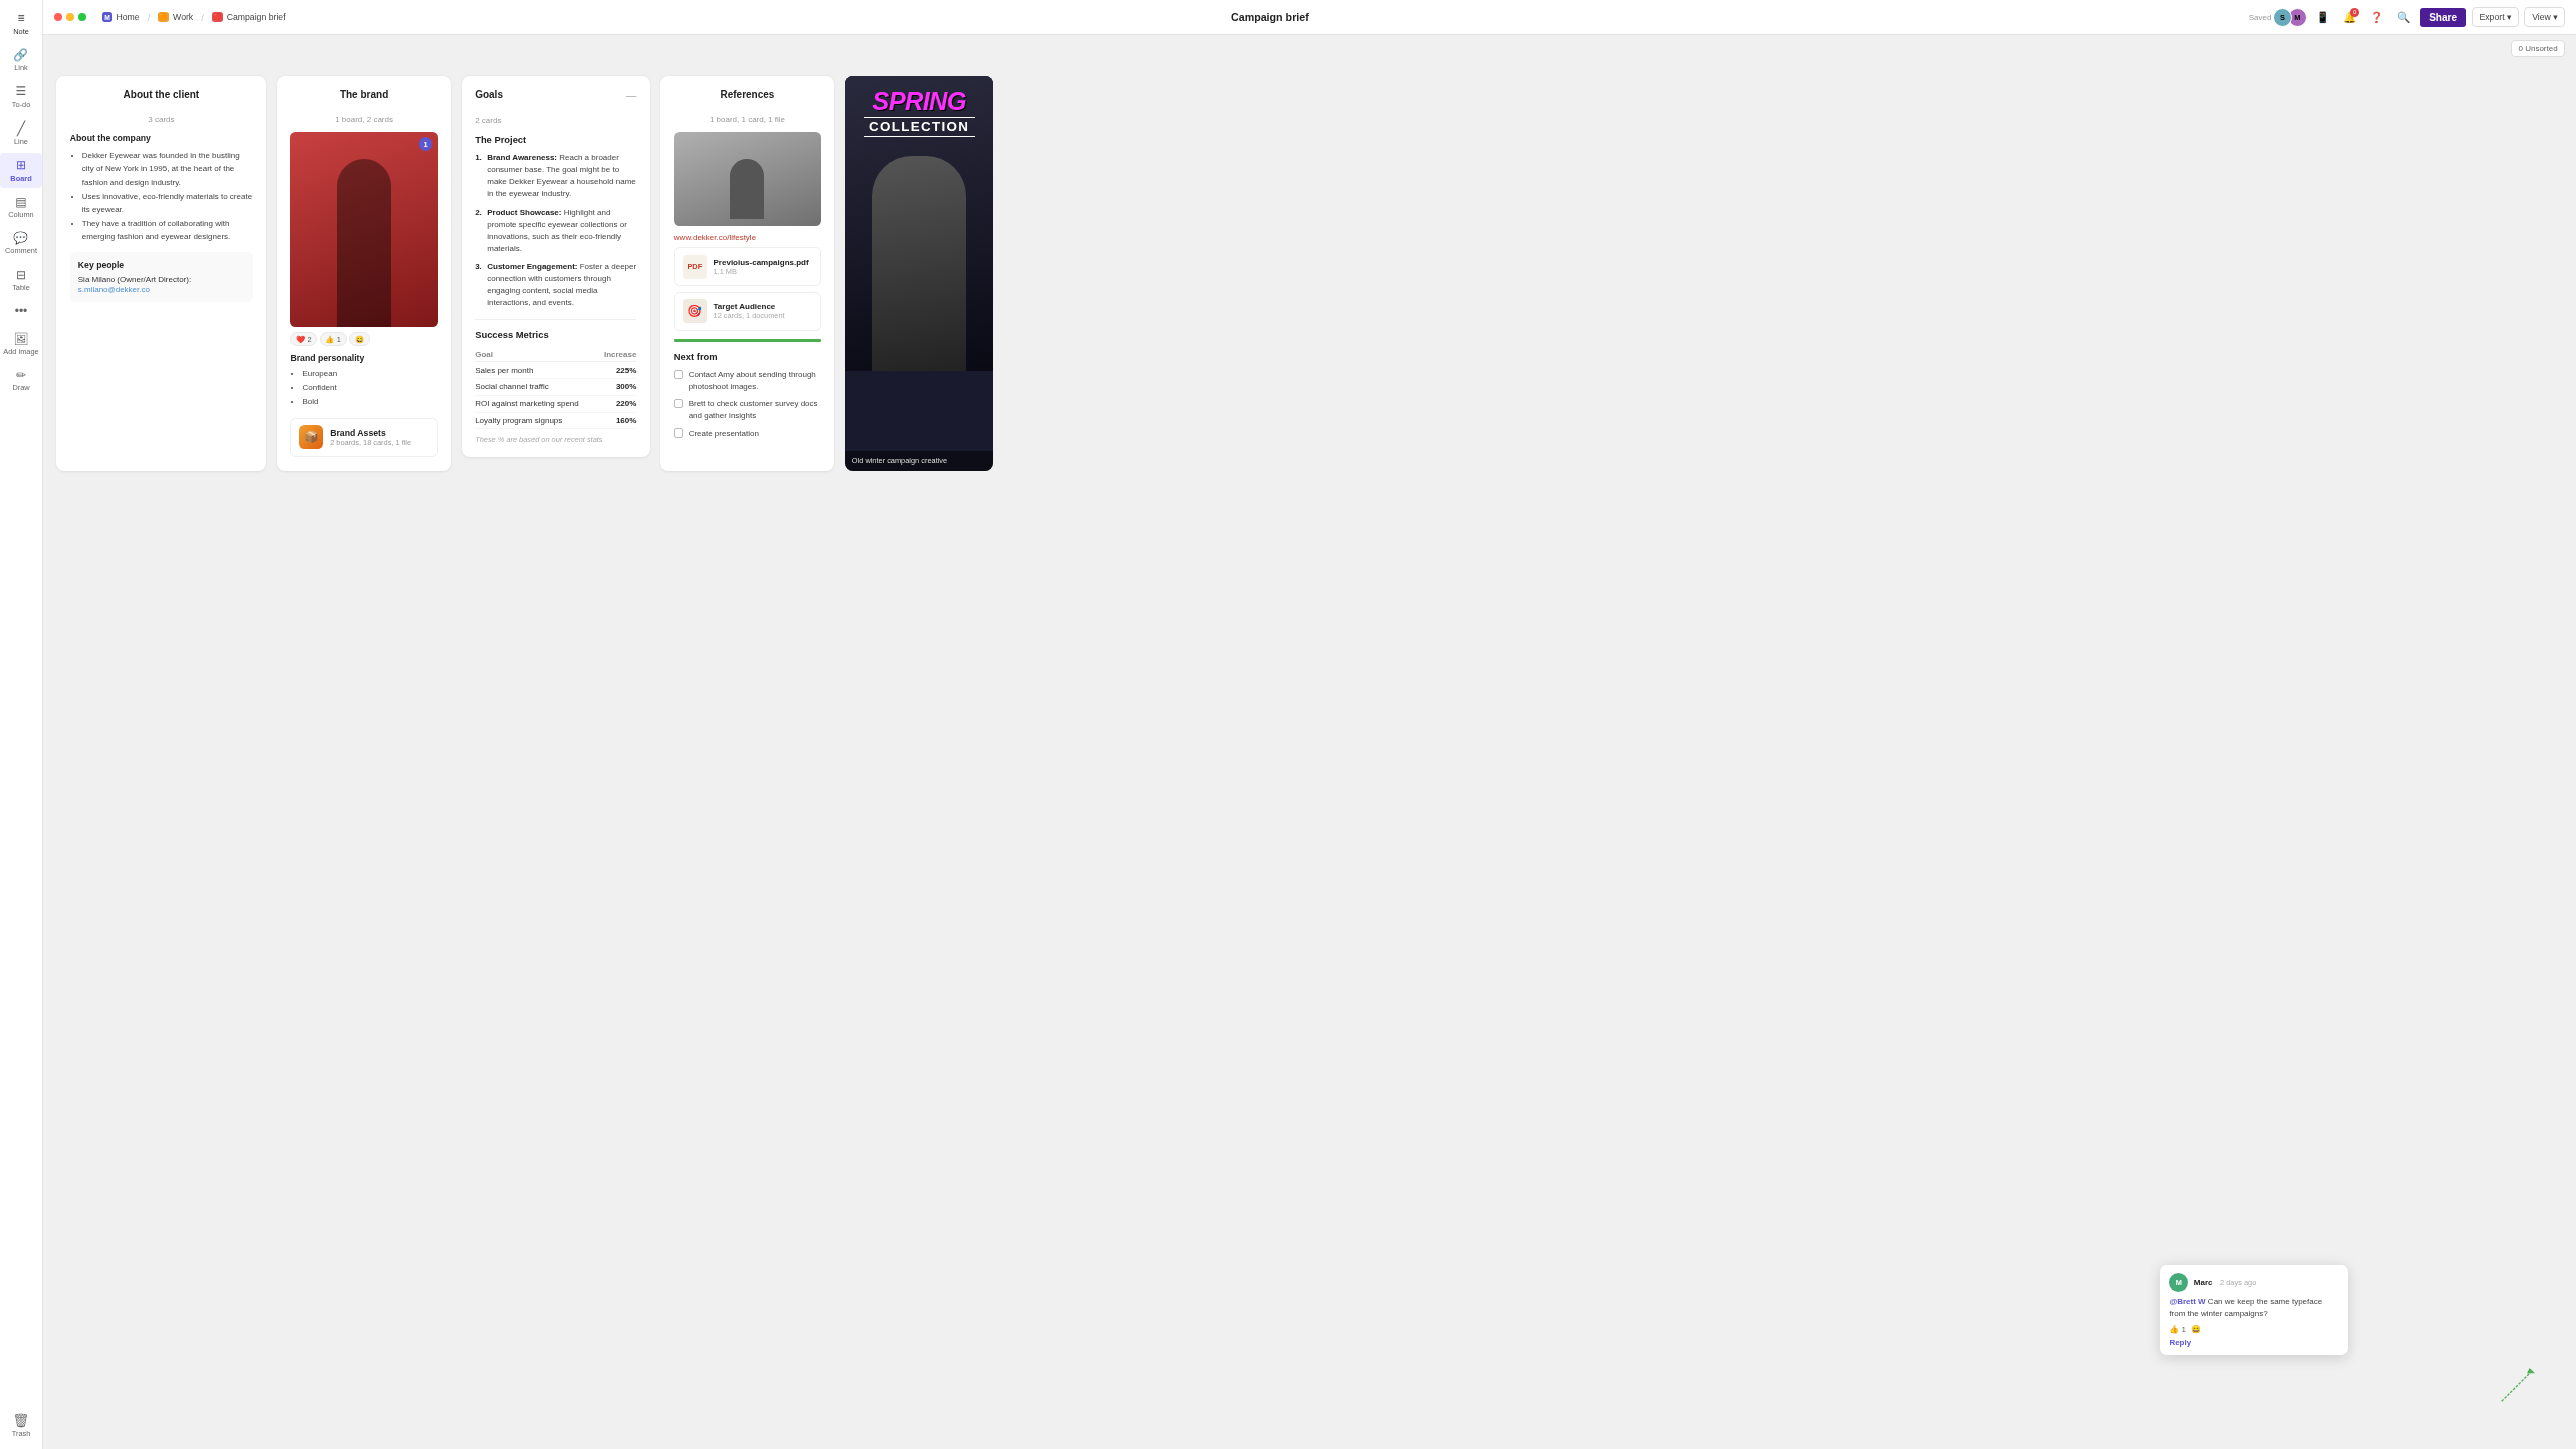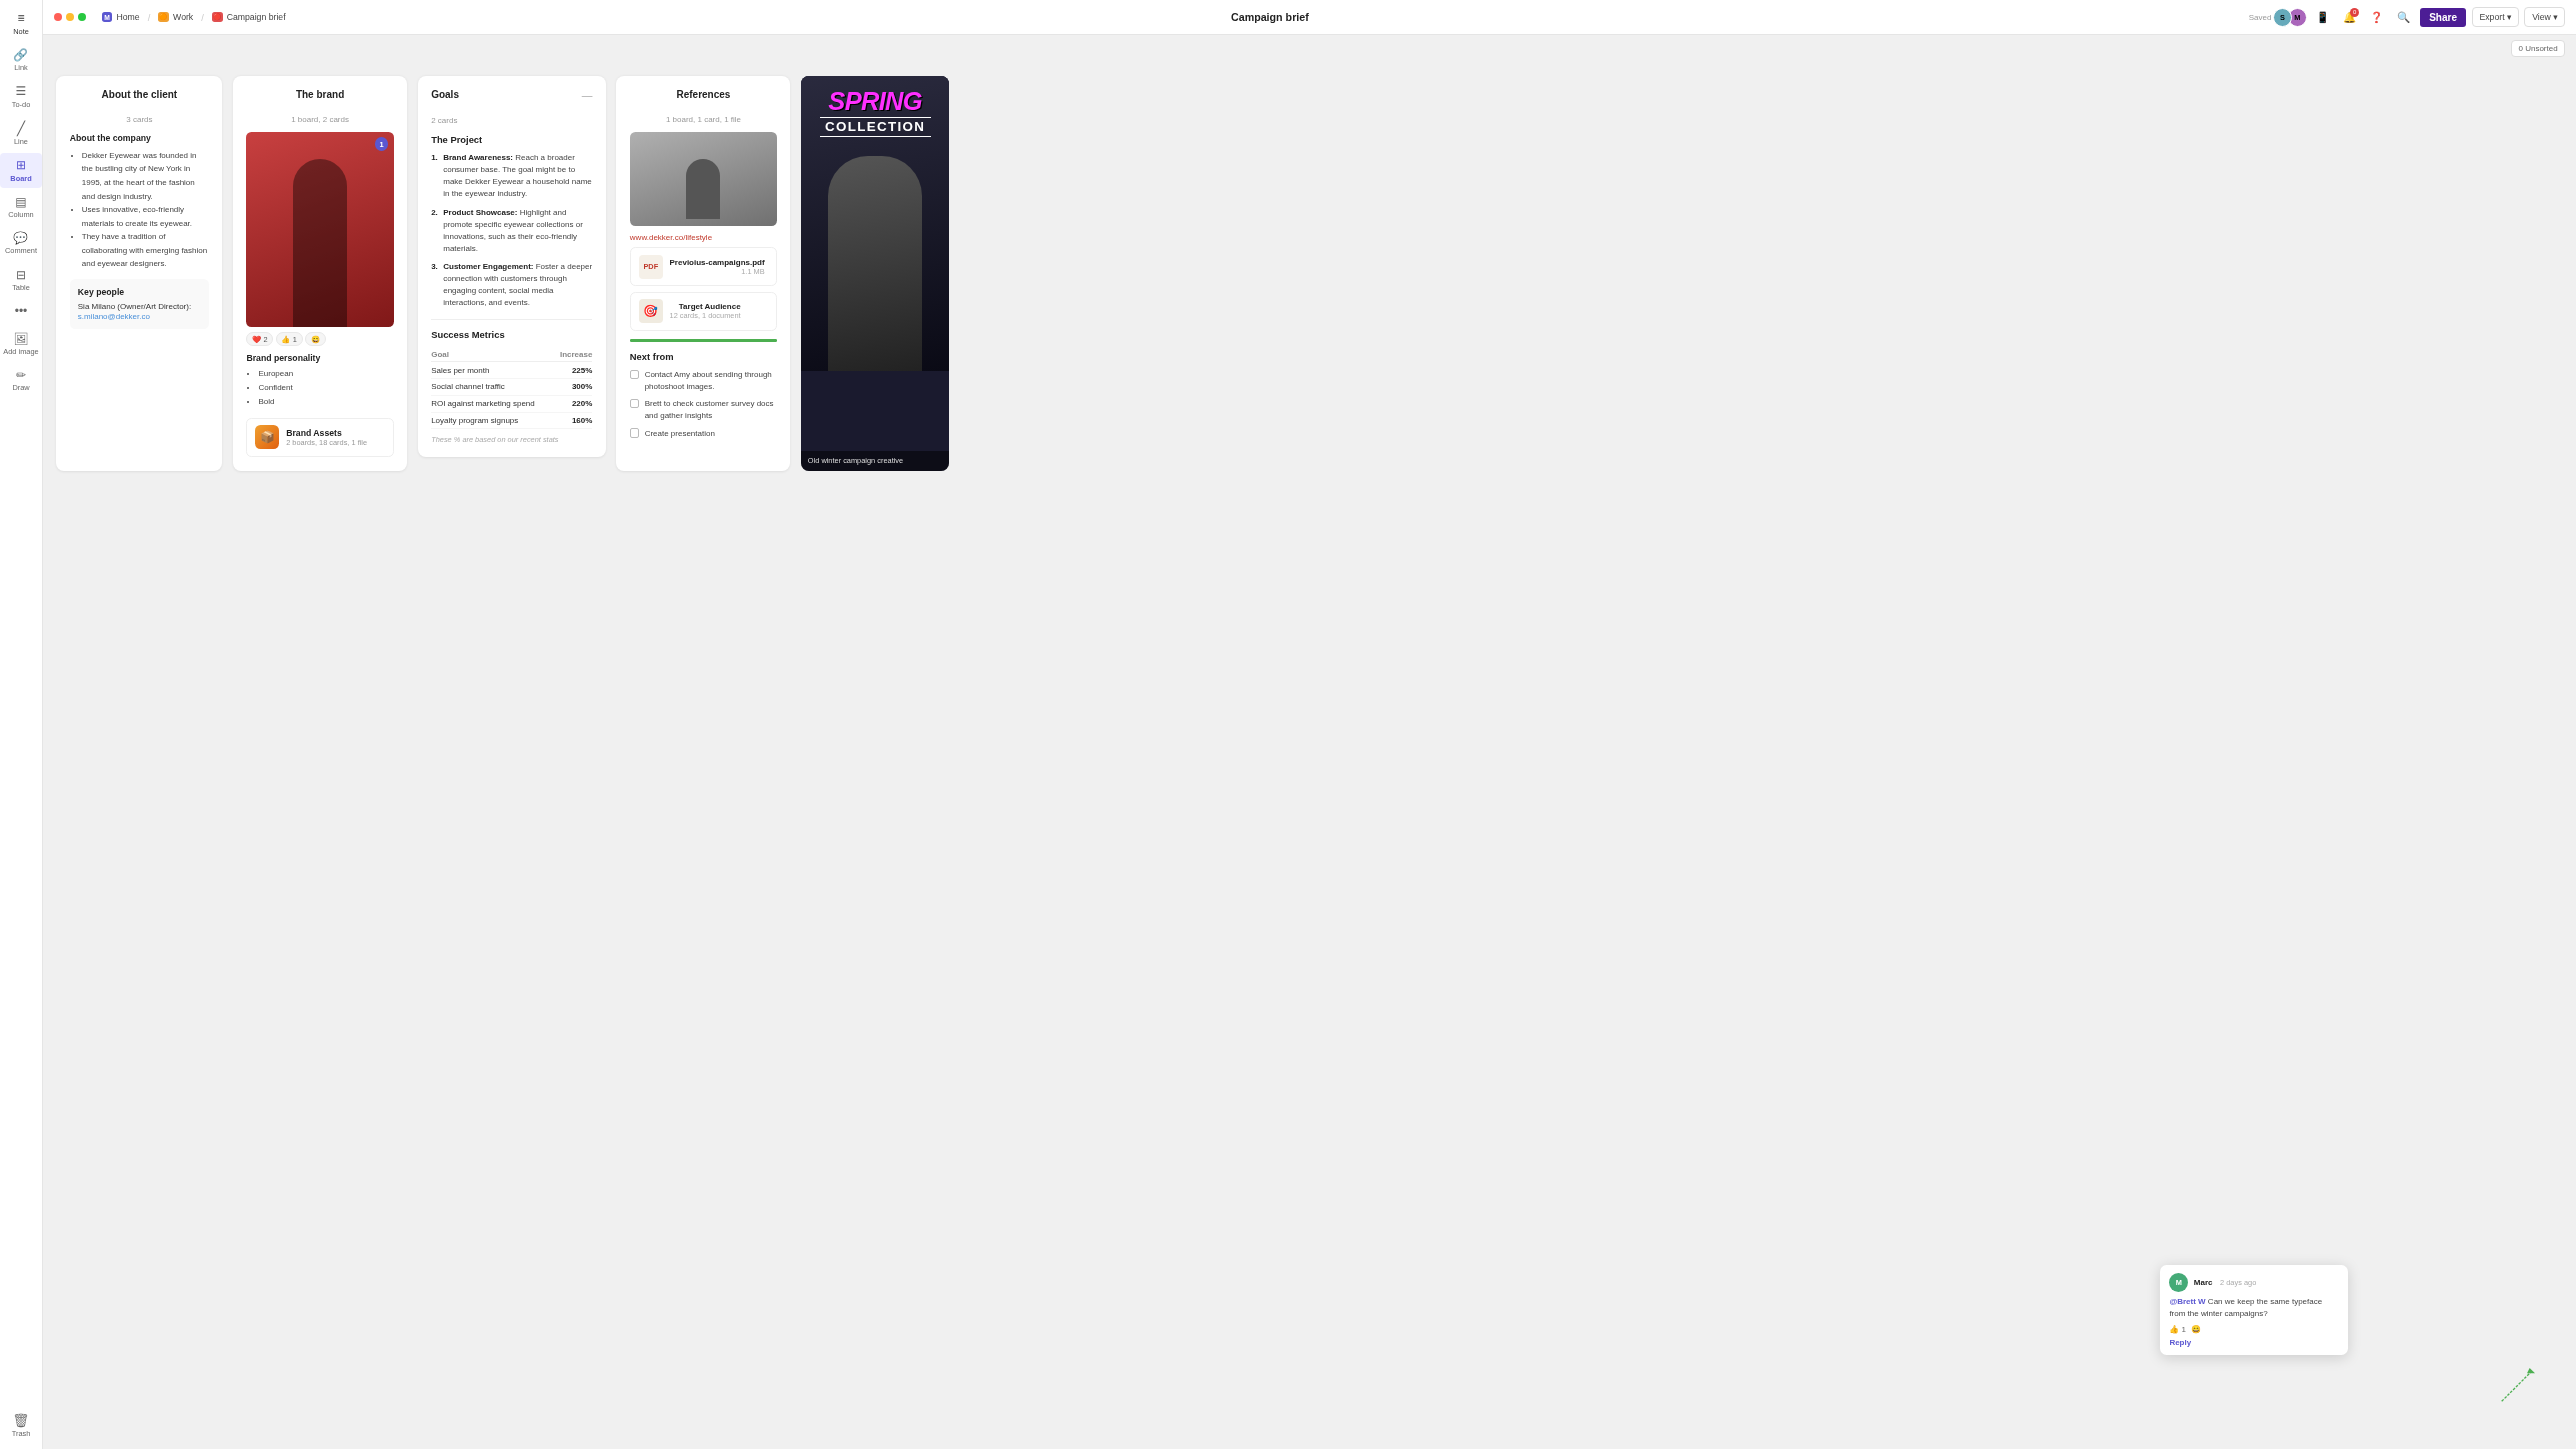--- a/index.html
+++ b/index.html
@@ -97,21 +97,21 @@
       background: #fff;
       border-radius: 8px;
       padding: 13.4px;
       box-shadow: 0 0.7px 2.7px rgba(0,0,0,0.08);
       flex-shrink: 0;
     }
     .card-title { font-size: 10px; font-weight: 700; color: #222; text-align: center; }
     .card-subtitle { font-size: 8px; color: #999; text-align: center; margin-top: 15px; margin-bottom: 8px; }
 
     
-    .about-client-card { width: 166px; }
+    .about-client-card { width: 210px; }
     .client-img {
       width: 100%; height: 148px; border-radius: 5.4px; object-fit: cover;
       background: #1a5a4a;
       display: flex; align-items: flex-end; justify-content: center;
       color: #3dffd0; font-size: 24px; font-weight: 800;
       padding-bottom: 10.7px;
     }
     .section-heading { font-size: 8.7px; font-weight: 700; color: #222; margin: 9.4px 0 5.4px; }
     .bullet-list { list-style: disc; padding-left: 12px; color: #444; font-size: 8px; line-height: 1.7; }
     .key-people-box {
@@ -174,21 +174,21 @@
     .metrics-note { font-size: 7.4px; color: #aaa; margin-top: 5.4px; font-style: italic; }
     .goals-header-row { display: flex; justify-content: space-between; align-items: center; margin-bottom: 1.3px; }
     .goals-minimize { color: #aaa; font-size: 10.7px; cursor: pointer; }
 
     
     .refs-card { width: 174px; }
     .refs-link { color: #c0392b; font-size: 8px; text-decoration: none; margin: 6.7px 0 5.4px; display: block; }
     .file-item {
       display: flex; align-items: center; gap: 6.7px;
       border: 0.7px solid #eee; border-radius: 5.4px; padding: 6.7px 8px;
-      margin-bottom: 5.4px; cursor: pointer; text-align: right;
+      margin-bottom: 5.4px; cursor: pointer;
     }
     .pdf-icon {
       width: 24px; height: 24px; background: #f5f0e8; border-radius: 4px;
       display: flex; align-items: center; justify-content: center;
       font-size: 7.4px; font-weight: 700; color: #c0392b;
     }
     .file-info .title { font-size: 8px; font-weight: 600; color: #222; }
     .file-info .size { font-size: 7.4px; color: #aaa; }
     .target-icon {
       width: 24px; height: 24px; background: #f0ebe0; border-radius: 4px;

